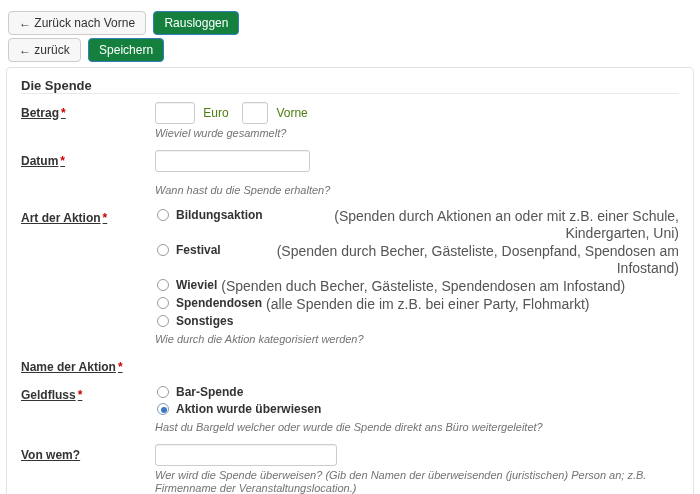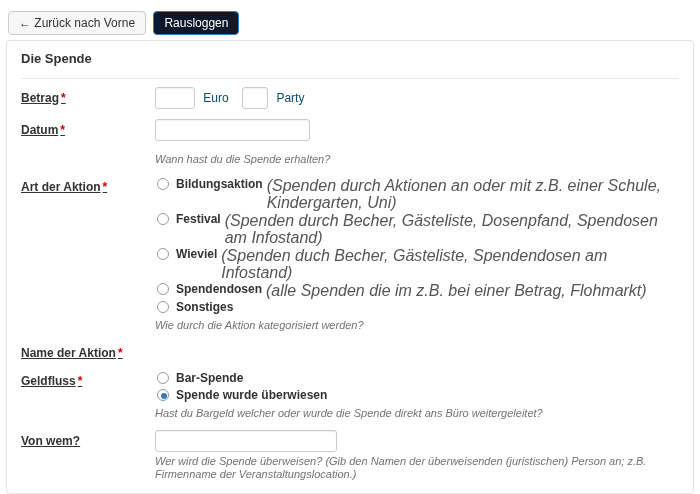--- a/index.html
+++ b/index.html
@@ -20,38 +20,38 @@
     cursor:pointer;
     vertical-align:middle;
     white-space:nowrap;
   }
   .btn-default {
     background:#f7f7f7;
     border:1px solid #ccc;
     color:#333;
   }
   .btn-primary {
-    background:#0f172a;
+    background:#15803d;
     border:1px solid #357ebd;
     color:#fff;
   }
   .top-actions { padding:11px 8px 0 8px; }
   .action-row { margin-bottom:3px; }
   .action-row .btn { margin-right:4px; }
 
   
   .panel {
     margin:5px 6px 0 6px;
     border:1px solid #e3e3e3;
     border-radius:4px;
     padding:8px 14px 10px 14px;
   }
   .panel-title {
     font-size:13px; font-weight:bold; color:#333;
-    padding:2px 0 12px 0;
+    padding:2px 0 0 0;
     border-bottom:1px solid #e9e9e9;
     margin-bottom:8px;
   }
 
   
   .frow { display:flex; margin-bottom:10px; }
   .flabel {
     width:134px; flex:0 0 134px;
     font-weight:bold; font-size:12px;
     padding-top:4px; color:#333;text-decoration:underline;
@@ -67,80 +67,85 @@
     padding:2px 5px;
     font-size:12px;
     font-family:"Liberation Sans", sans-serif;
     box-shadow:inset 0 1px 1px rgba(0,0,0,0.06);
     outline:none;
   }
   .input-euro { width:40px; }
   .input-cent { width:26px; }
   .input-datum { width:155px; }
   .input-name  { width:182px; }
-  .unit-label { font-size:12px; color:#0c4a6e; margin:0 10px 0 5px; }
+  .unit-label { font-size:12px; color:#4d7c0f; margin:0 10px 0 5px; }
 
   .help {
     font-style:italic;
     color:#737373;
     font-size:11px;
     line-height:13px;
     margin-top:3px;
   }
   .help-gap { margin-top:12px; }
 
   
   .radio-line {
     display:flex; align-items:flex-start;
-    line-height:17px; cursor:pointer;
+    line-height:17px; cursor:pointer;text-align:right;
   }
   .radio-circle {
     width:12px; height:12px;
     border:1px solid #9b9b9b;
     border-radius:50%;
     background:#fff;
     margin:2px 7px 0 2px;
     flex:0 0 12px;
     position:relative;
   }
   .radio-circle.checked { border-color:#7f9db9; }
   .radio-circle.checked::after {
     content:"";
     position:absolute; left:3px; top:3px;
     width:6px; height:6px;
     border-radius:50%;
     background:#3c77c2;
   }
   .opt-name { font-weight:bold; font-size:12px; color:#333; margin-right:4px; white-space:nowrap; }
-  .opt-desc { font-style:italic; font-size:16px; color:#555; padding-top:1px; }
+  .opt-desc { font-size:14px; color:#555; padding-top:1px; }
 </style>
 </head>
 <body>
 
 <div class="top-actions">
   <div class="action-row">
     <span class="btn btn-default">← Zurück nach Vorne</span>
     <span class="btn btn-primary">Rausloggen</span>
   </div>
+  <div class="action-row">
+    <span class="btn btn-default">← zurück</span>
+    <span class="btn btn-primary">Speichern</span>
+  </div>
 </div>
 
 <div class="panel">
   <div class="panel-title">Die Spende</div>
 
   <div class="frow">
     <div class="flabel">
       <span>Betrag</span><span class="req">*</span>
     </div>
     <div class="fcontrol">
       <div>
         <input type="text" class="input-euro" value="" style="">
         <span class="unit-label">Euro</span>
         <input type="text" class="input-cent" value="" style="">
-        <span class="unit-label">Party</span>
-      </div>
+        <span class="unit-label">Vorne</span>
+      </div>
+      <div class="help">Wieviel wurde gesammelt?</div>
     </div>
   </div>
 
   <div class="frow">
     <div class="flabel">
       <span>Datum</span><span class="req">*</span>
     </div>
     <div class="fcontrol">
       <input type="text" class="input-datum" value="" style="">
       <div class="help help-gap">Wann hast du die Spende erhalten?</div>
@@ -163,21 +168,21 @@
         <span class="opt-desc">(Spenden durch Becher, Gästeliste, Dosenpfand, Spendosen am Infostand)</span>
       </div>
       <div class="radio-line">
         <span class="radio-circle"></span>
         <span class="opt-name">Wieviel</span>
         <span class="opt-desc">(Spenden duch Becher, Gästeliste, Spendendosen am Infostand)</span>
       </div>
       <div class="radio-line">
         <span class="radio-circle"></span>
         <span class="opt-name">Spendendosen</span>
-        <span class="opt-desc">(alle Spenden die im z.B. bei einer Betrag, Flohmarkt)</span>
+        <span class="opt-desc">(alle Spenden die im z.B. bei einer Party, Flohmarkt)</span>
       </div>
       <div class="radio-line">
         <span class="radio-circle"></span>
         <span class="opt-name">Sonstiges</span>
       </div>
       <div class="help">Wie durch die Aktion kategorisiert werden?</div>
     </div>
   </div>
 
   <div class="frow">
@@ -190,21 +195,21 @@
     <div class="flabel">
       <span>Geldfluss</span><span class="req">*</span>
     </div>
     <div class="fcontrol">
       <div class="radio-line">
         <span class="radio-circle"></span>
         <span class="opt-name">Bar-Spende</span>
       </div>
       <div class="radio-line">
         <span class="radio-circle checked"></span>
-        <span class="opt-name">Spende wurde überwiesen</span>
+        <span class="opt-name">Aktion wurde überwiesen</span>
       </div>
       <div class="help">Hast du Bargeld welcher oder wurde die Spende direkt ans Büro weitergeleitet?</div>
     </div>
   </div>
 
   <div class="frow" style="margin-bottom:2px;">
     <div class="flabel">
       <span>Von wem?</span>
     </div>
     <div class="fcontrol">

